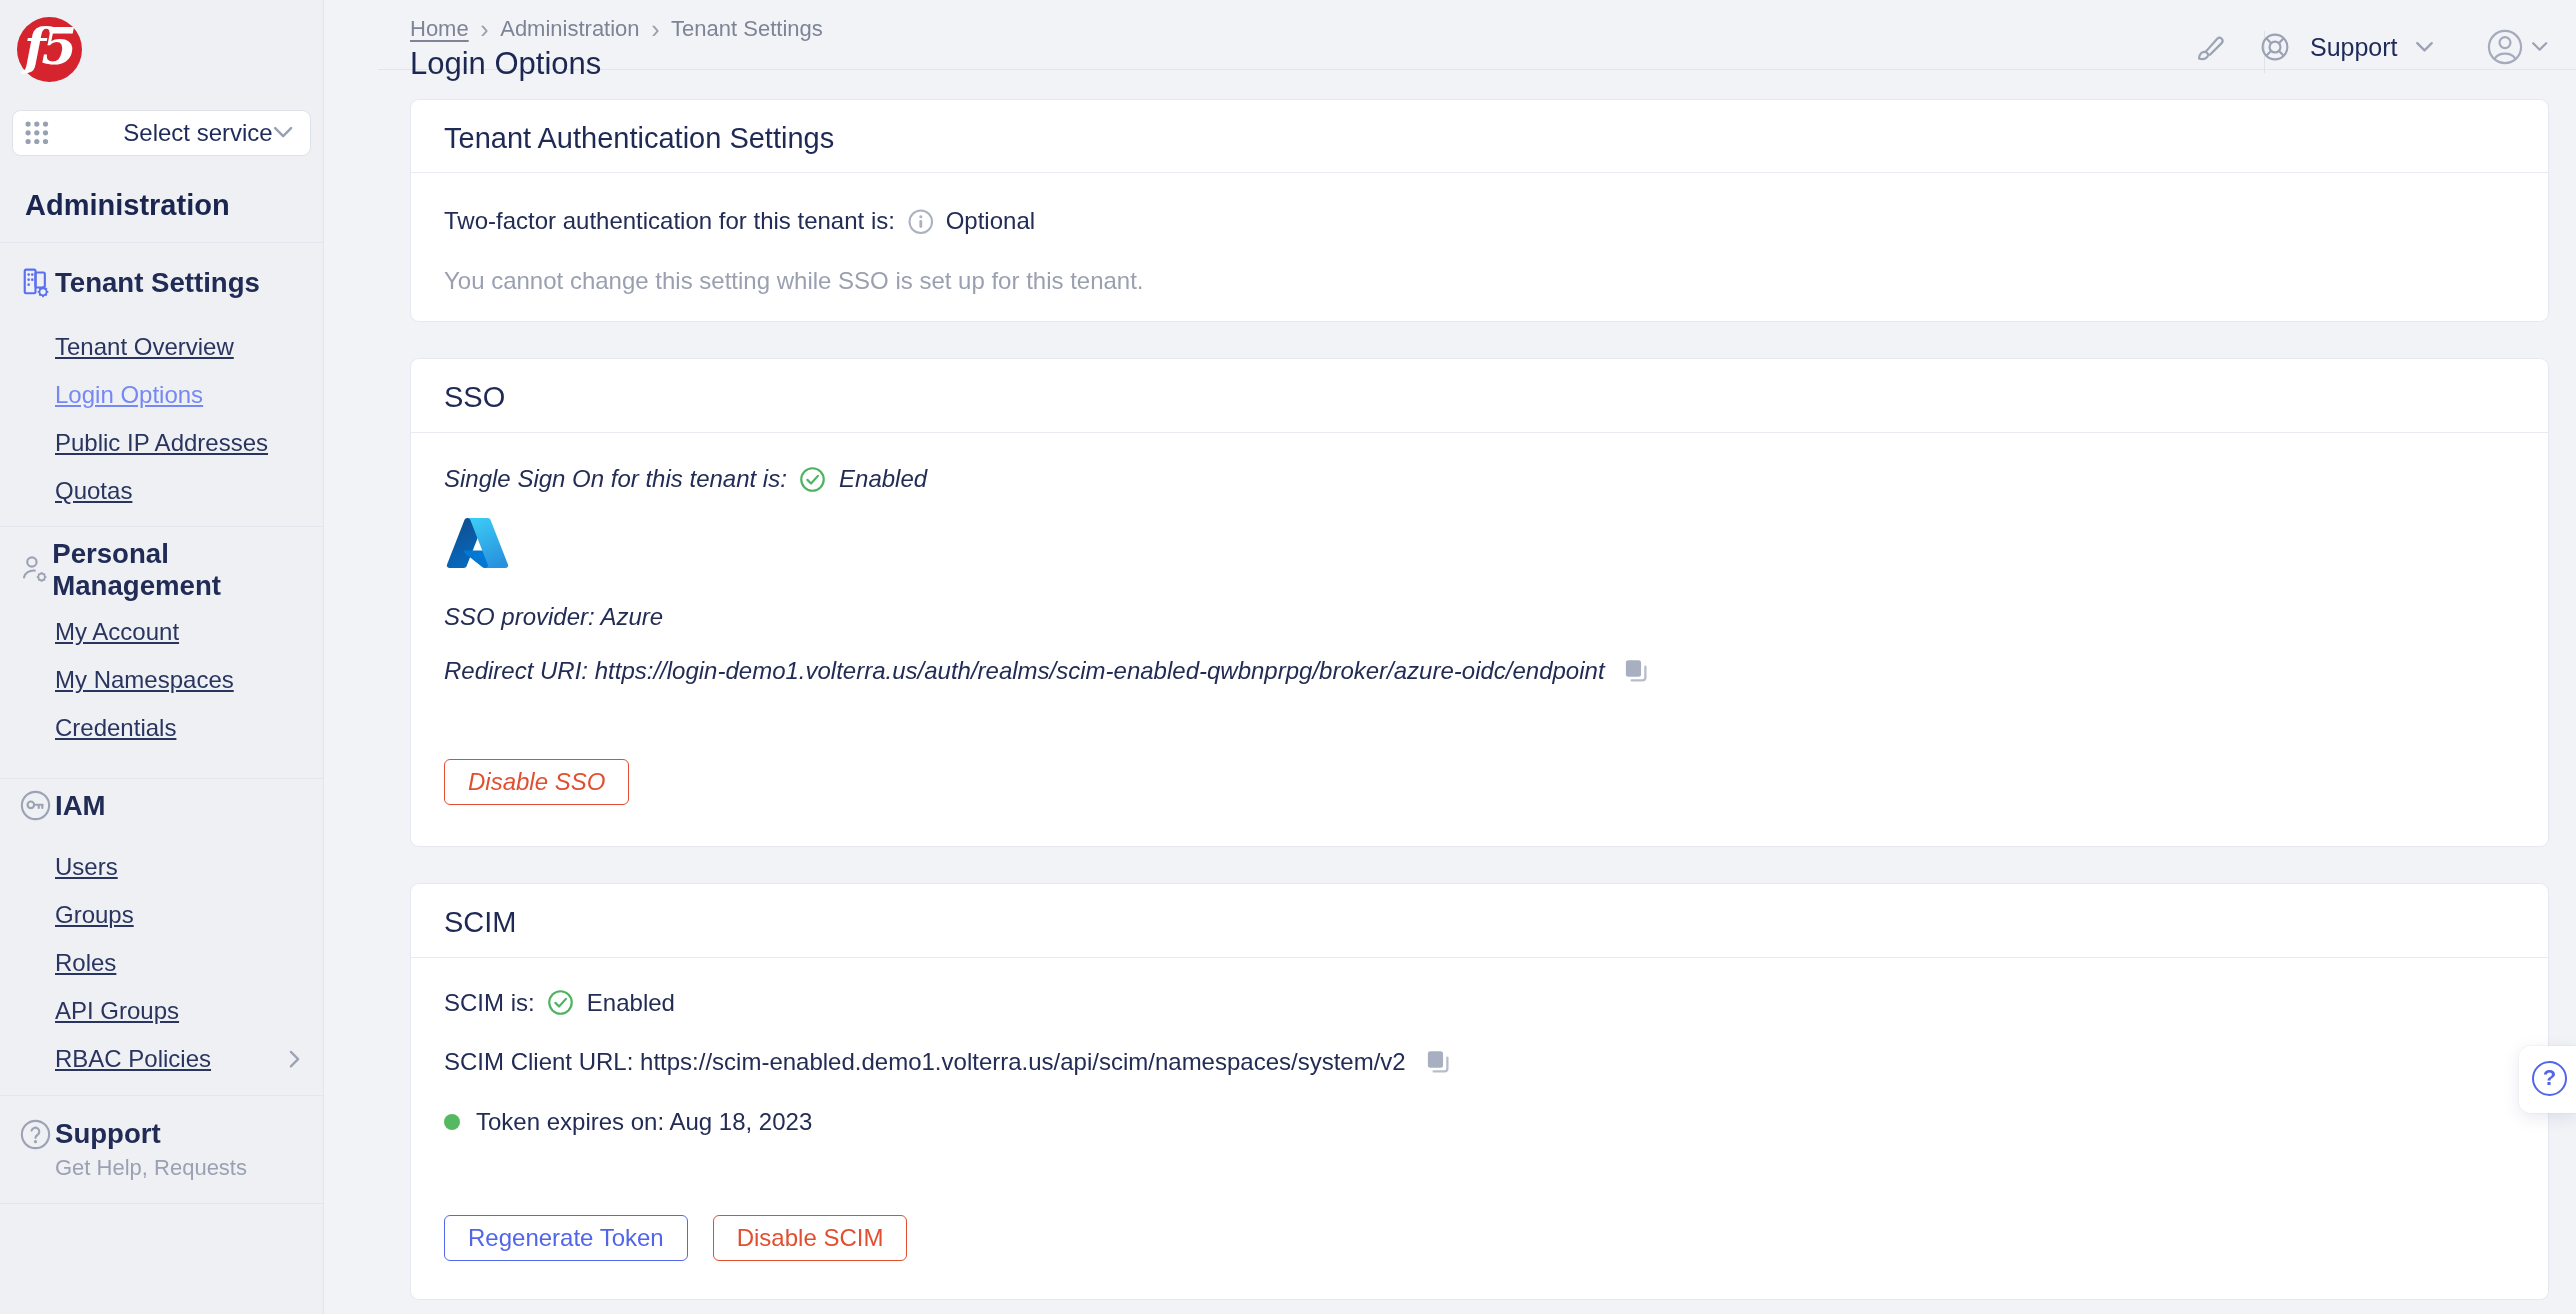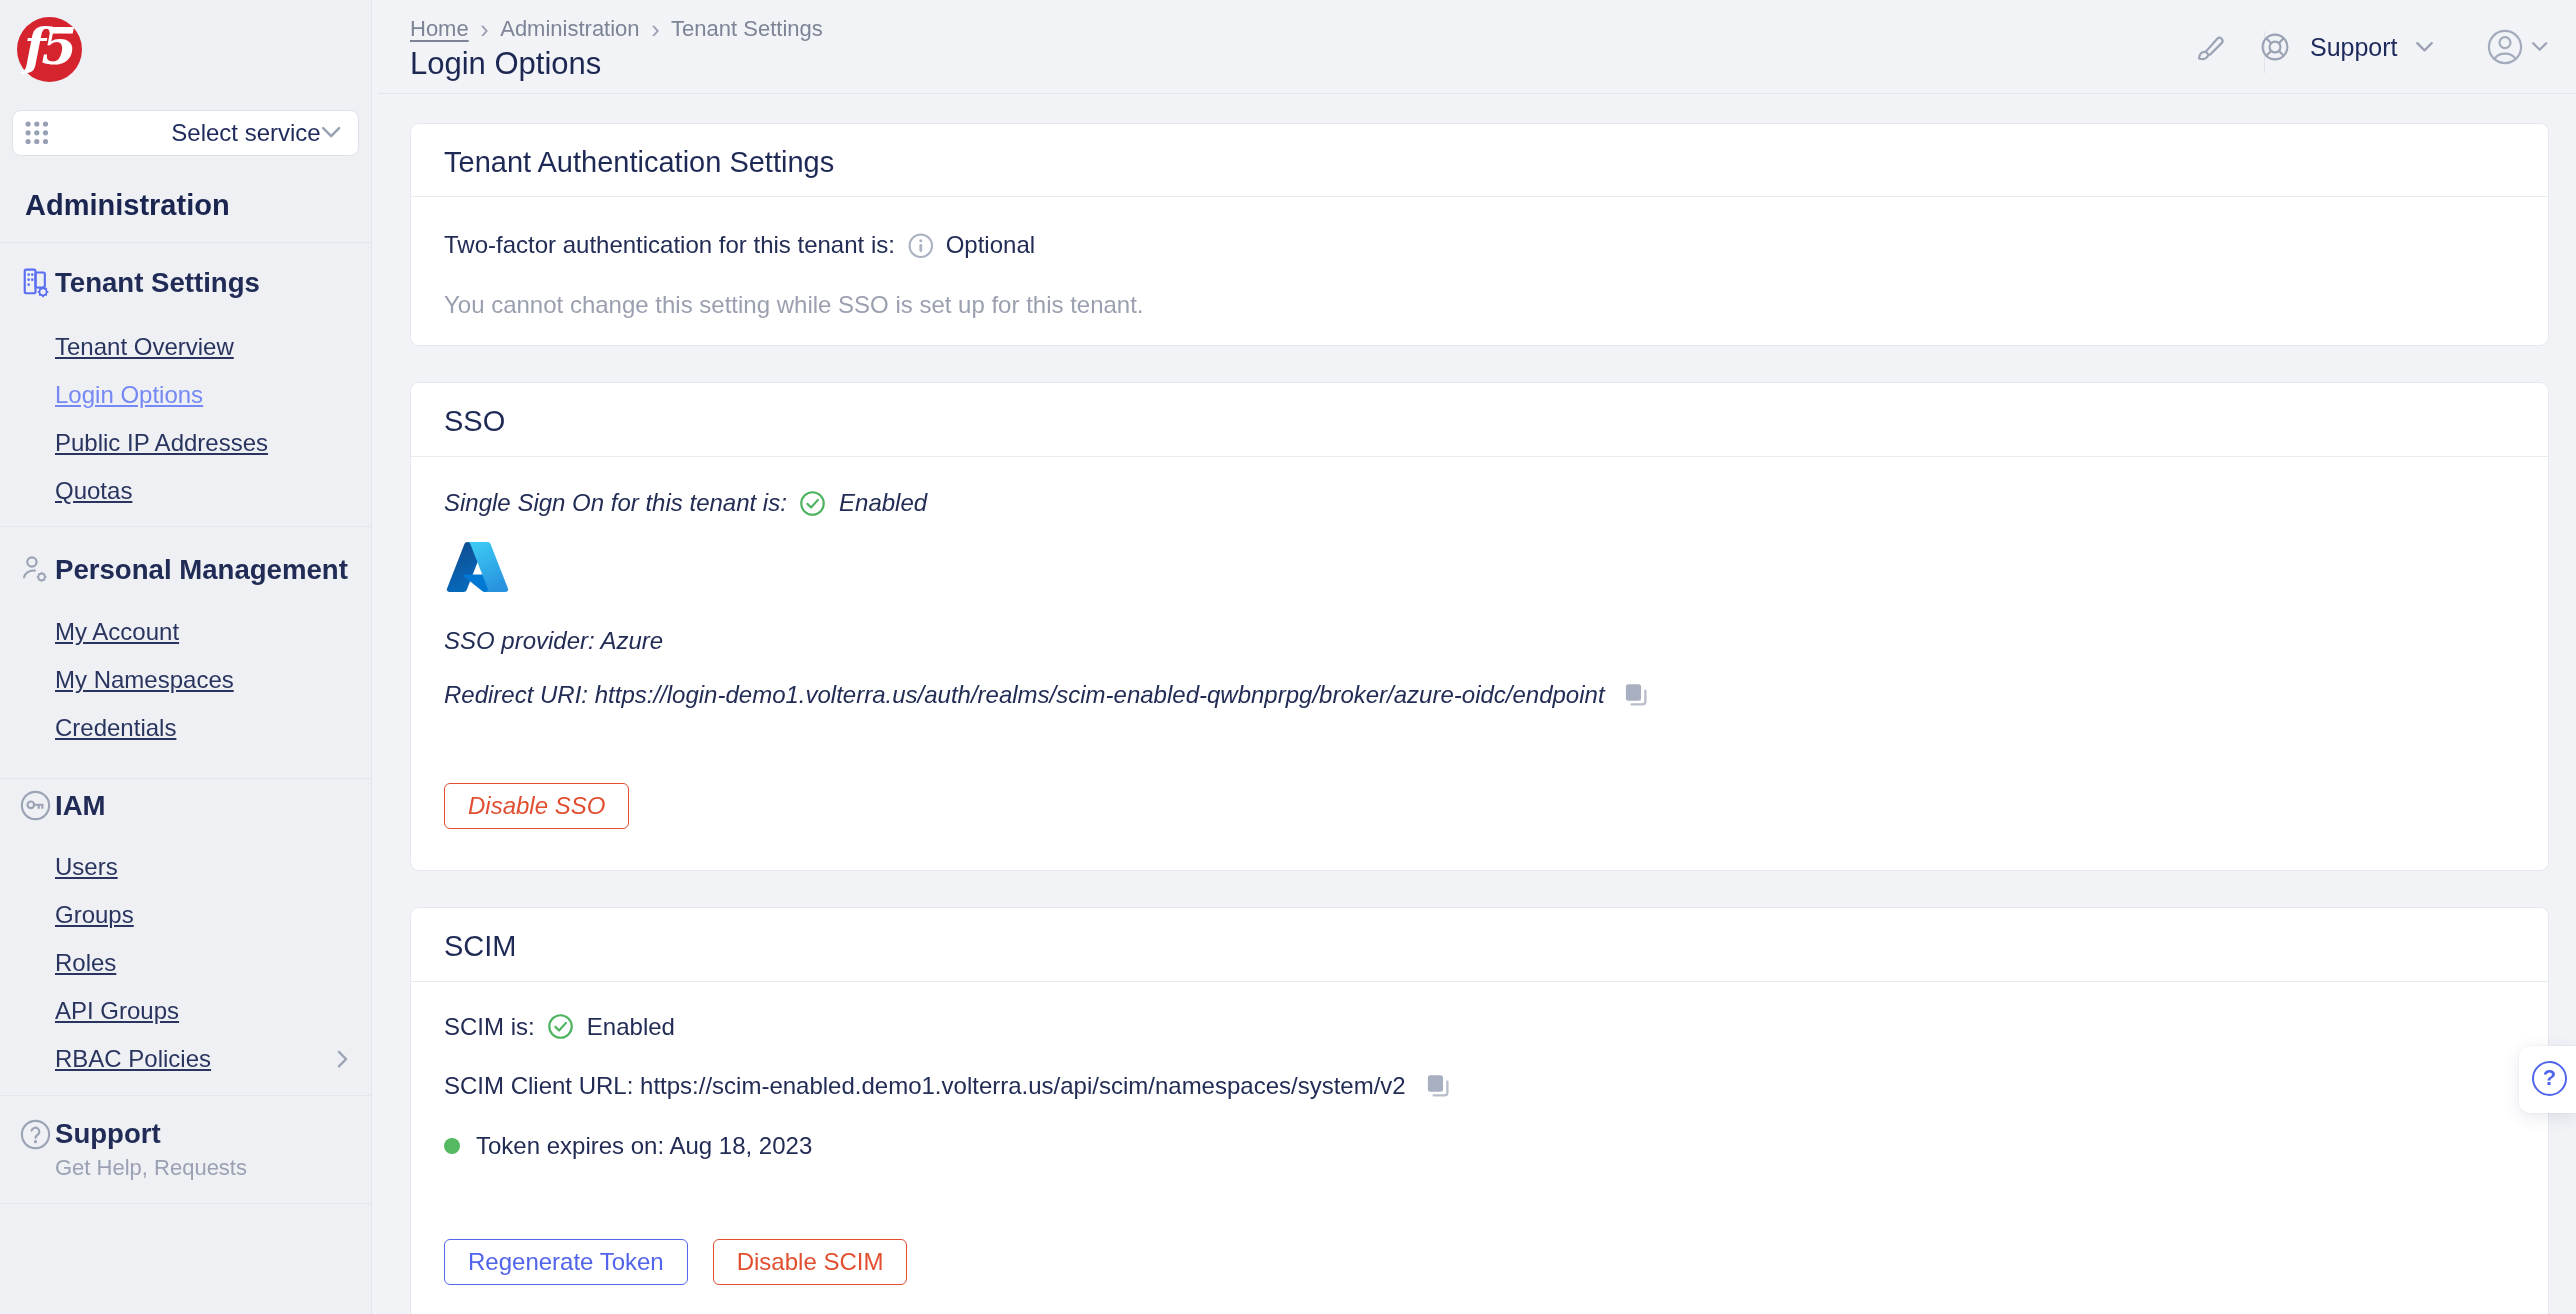--- a/index.html
+++ b/index.html
@@ -6,21 +6,21 @@
   html,body { width:2576px; height:1315px; }
   body {
     font-family:"Liberation Sans", sans-serif;
     background:#f2f3f7;
     color:#232e58;
     overflow:hidden;
     position:relative;
   }
   
   .sidebar {
-    position:absolute; left:0; top:0; bottom:0; width:372px;
+    position:absolute; left:0; top:0; bottom:0; width:324px;
     background:#eef0f4; border-right:0.7px solid #e2e5ec;
   }
   .logo-ball {
     margin:17.4px 0 0 17.4px; width:65px; height:65px; border-radius:50%;
     background:#d5242e; display:flex; align-items:center; justify-content:center;
     overflow:visible;
   }
   .logo-ball span {
     font-family:"DejaVu Serif", serif; font-weight:bold; font-style:italic;
     color:#ffffff; font-size:51px; letter-spacing:-4.4px; line-height:1;
@@ -44,21 +44,21 @@
   .gitem {
     height:48px; display:flex; align-items:center; padding-left:55px; padding-right:22px;
     font-size:24px; color:#2a355f; cursor:pointer;text-decoration:underline;
   }
   .gitem.active { color:#7588f4; }
   .gitem .flex { flex:1; }
   .support-block { padding:17.4px 0 24px 0; }
   .support-sub { padding-left:55px; font-size:22px; color:#9aa1b2; line-height:23px; margin-top:1.5px; }
   
   .main { position:absolute; left:378px; right:0; top:0; bottom:0; }
-  .topbar { height:94px; border-bottom:0.7px solid #e2e4ee; position:relative; padding:16px 0 0 32px; }
+  .topbar { height:70px; border-bottom:0.7px solid #e2e4ee; position:relative; padding:16px 0 0 32px; }
   .breadcrumb { display:flex; align-items:center; gap:11.6px; font-size:22px; color:#7c8496; height:26px; }
   .breadcrumb a { color:#7c8496; text-decoration:underline; text-underline-offset:3.6px; cursor:pointer; }
   .breadcrumb .sep { font-size:25px; color:#9aa1b2; line-height:22px; }
   .page-title { margin-top:4.4px; font-size:31px; font-weight:500; color:#1c2752; }
   .top-actions { position:absolute; right:0; top:0; height:94px; }
   .icon-btn { position:absolute; top:0; height:94px; display:flex; align-items:center; cursor:pointer; }
   .pencil-wrap { right:350px; }
   .vline { position:absolute; right:311px; top:30.5px; height:42px; border-left:1.5px solid #dfe2ea; }
   .support-wrap { right:142px; gap:10.2px; }
   .support-wrap .txt { font-size:25px; color:#1e2a5a; margin:0 7.3px 0 8.7px; }

